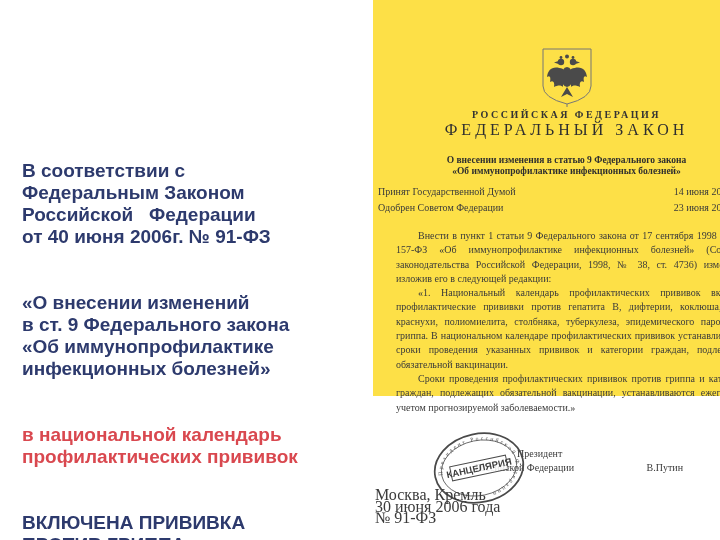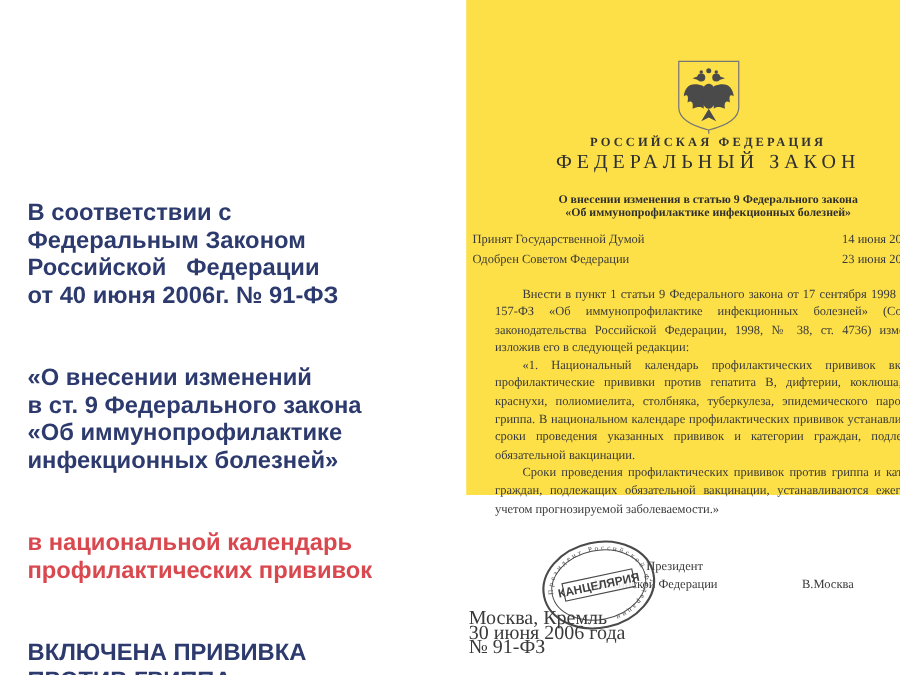--- a/index.html
+++ b/index.html
@@ -122,21 +122,21 @@
     <div class="doc-body">
       <p>Внести в пункт 1 статьи 9 Федерального закона от 17 сентября 1998 года № 157-ФЗ «Об иммунопрофилактике инфекционных болезней» (Собрание законодательства Российской Федерации, 1998, № 38, ст. 4736) изменение, изложив его в следующей редакции:</p>
       <p>«1. Национальный календарь профилактических прививок включает профилактические прививки против гепатита В, дифтерии, коклюша, кори, краснухи, полиомиелита, столбняка, туберкулеза, эпидемического паротита и гриппа. В национальном календаре профилактических прививок устанавливаются сроки проведения указанных прививок и категории граждан, подлежащих обязательной вакцинации.</p>
       <p>Сроки проведения профилактических прививок против гриппа и категории граждан, подлежащих обязательной вакцинации, устанавливаются ежегодно с учетом прогнозируемой заболеваемости.»</p>
     </div>
 
     <div class="signature">
       <div class="sig-line1">Президент</div>
       <div class="sig-line2">
         <span>Российской Федерации</span>
-        <span>В.Москва</span>
+        <span>В.Путин</span>
       </div>
     </div>
 
     <svg class="stamp" viewBox="0 0 100 80">
       <ellipse cx="50" cy="40" rx="47" ry="36" fill="none" stroke="#4a4a4a" stroke-width="1.8"></ellipse>
       <ellipse cx="50" cy="40" rx="40" ry="29" fill="none" stroke="#4a4a4a" stroke-width="0.8"></ellipse>
       <path id="stamp-rim-path" d="M11,40 a39,29 0 1,1 0,0.1" fill="none"></path>
       <text font-size="6" letter-spacing="2.2" fill="#4a4a4a" font-family="Liberation Serif, serif">
         <textPath href="#stamp-rim-path">Президент Российской Федерации</textPath>
       </text>

